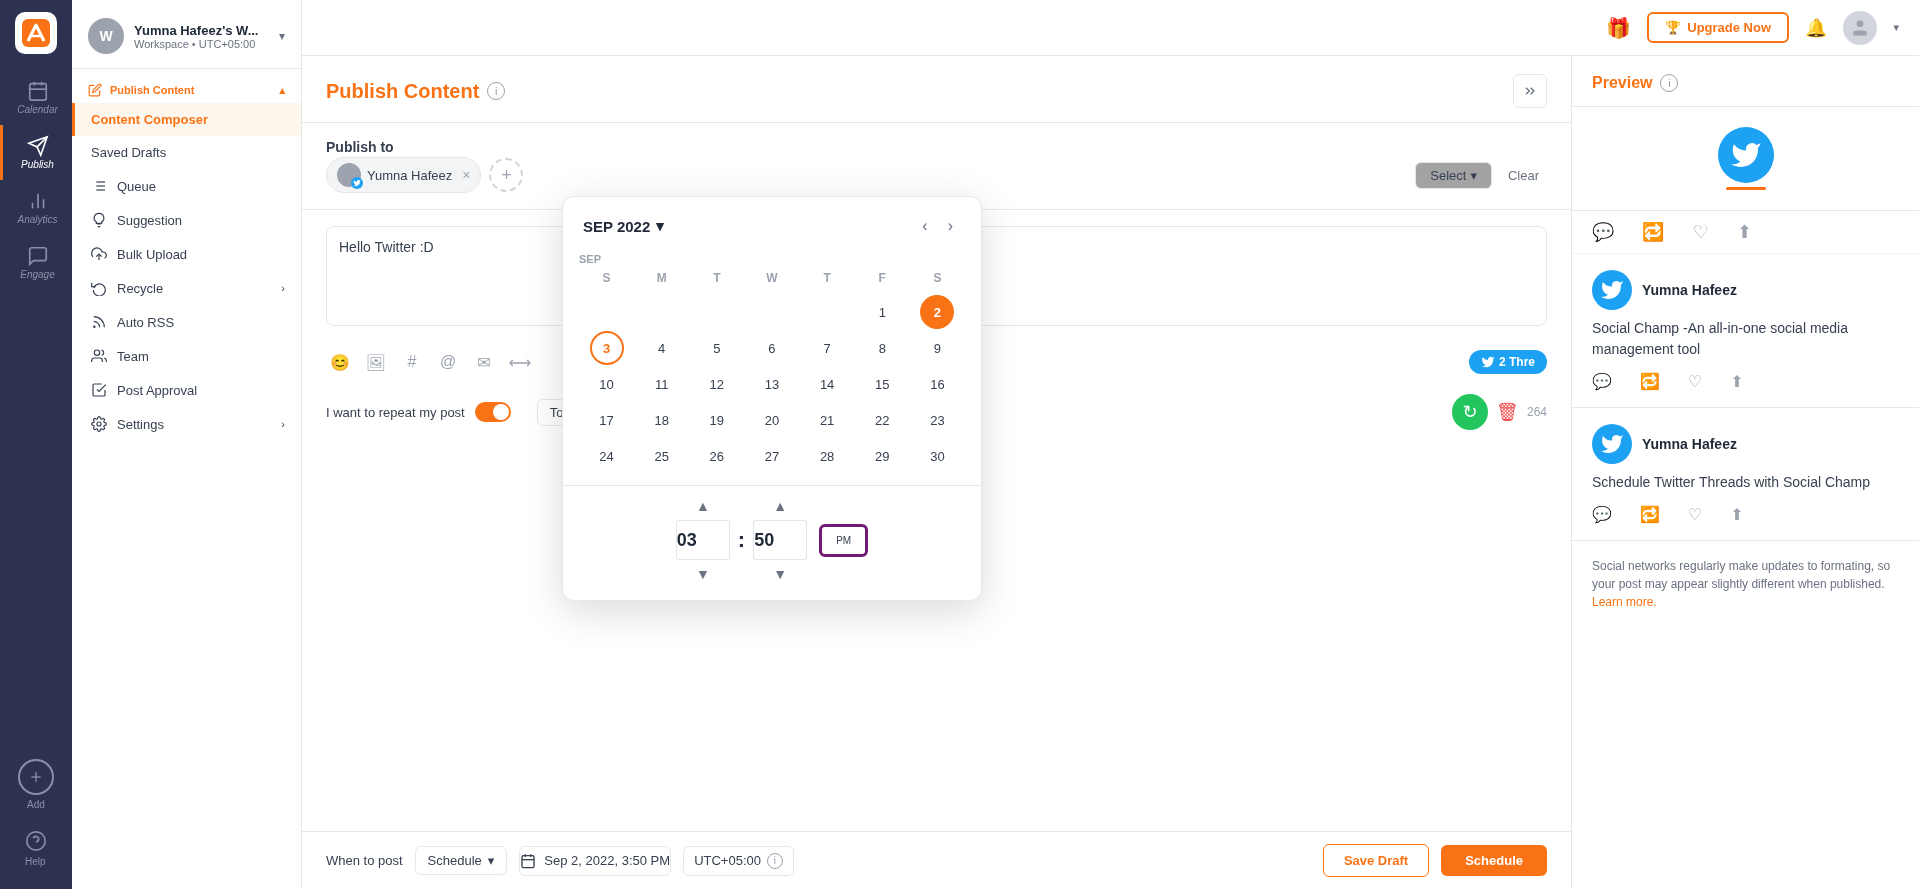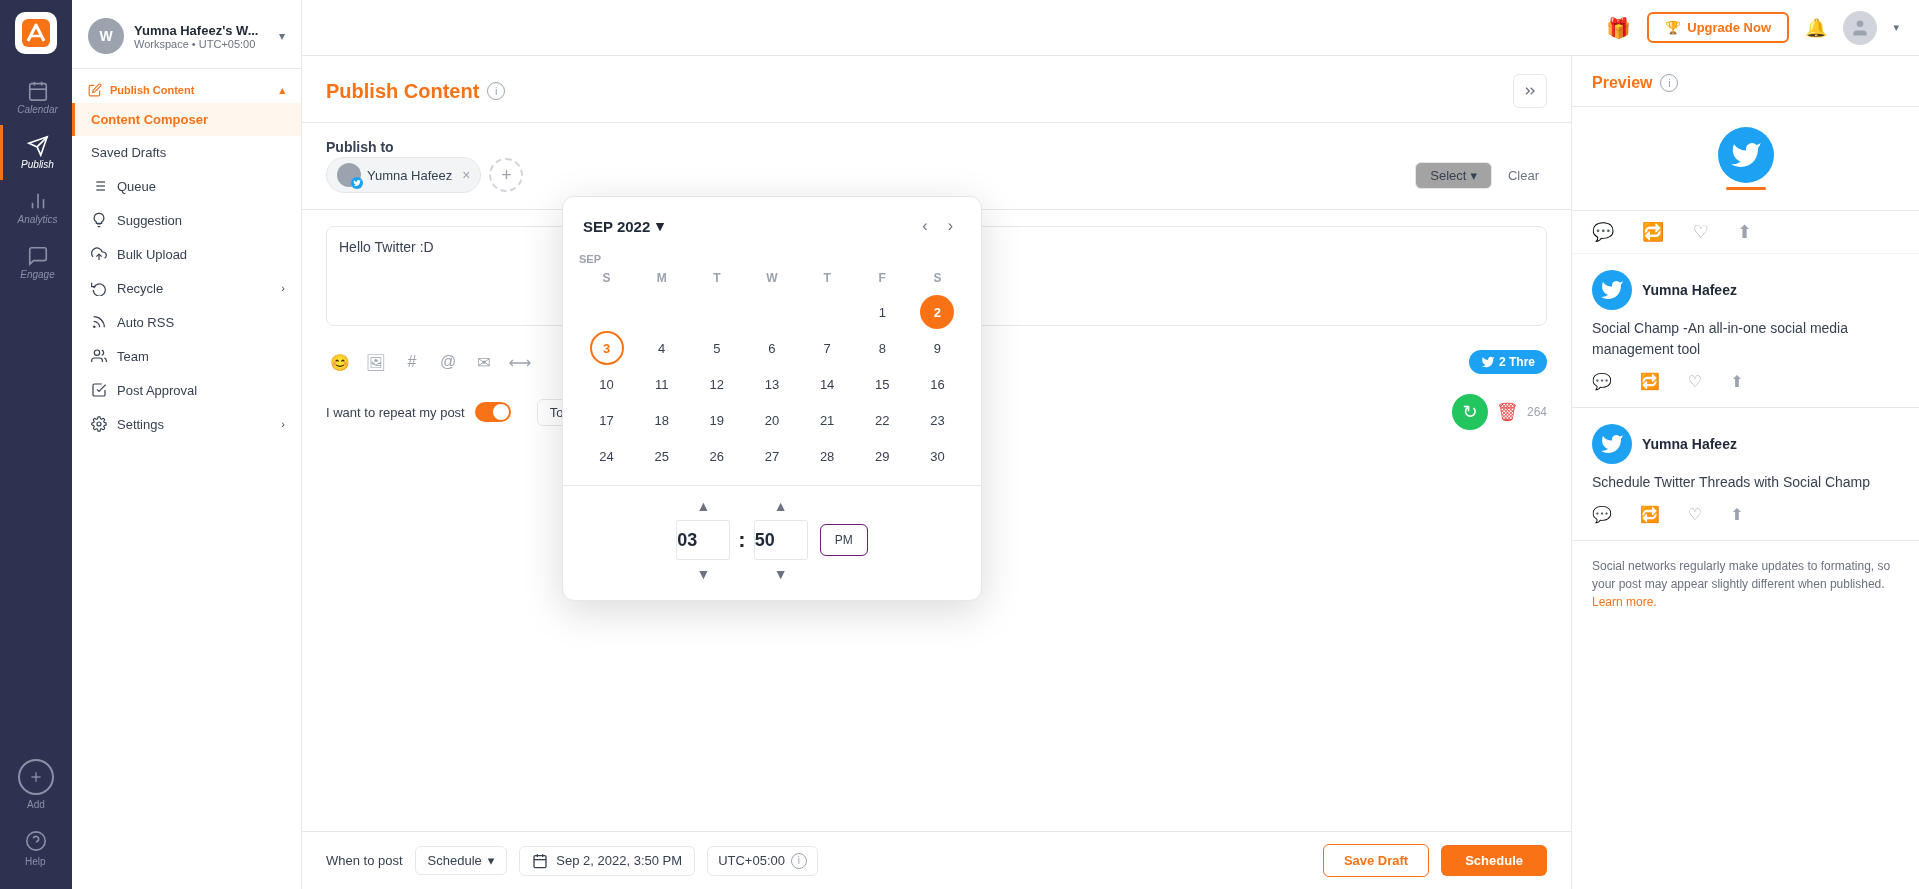--- a/index.html
+++ b/index.html
@@ -280,21 +280,21 @@
     .when-label { font-size: 13px; color: #374151; font-weight: 500; }
     .schedule-select {
       display: flex; align-items: center; gap: 6px;
       border: 1px solid #e5e7eb; border-radius: 6px;
       padding: 6px 12px; font-size: 13px; color: #374151;
       cursor: pointer; background: #fff;
     }
     .date-btn {
       display: flex; align-items: center; gap: 8px;
       border: 1px solid #e5e7eb; border-radius: 6px;
-      padding: 6px 12px; font-size: 13px; color: #374151;
+      padding: 6px 0; font-size: 13px; color: #374151;
       cursor: pointer; background: #fff;
     }
     .timezone-btn {
       display: flex; align-items: center; gap: 6px;
       border: 1px solid #e5e7eb; border-radius: 6px;
       padding: 6px 10px; font-size: 13px; color: #374151;
       cursor: pointer; background: #fff; justify-content: center;
     }
     .save-draft-btn {
       margin-left: auto;
@@ -467,23 +467,23 @@
     .time-input-box {
       width: 54px; height: 40px;
       border: 1px solid #e5e7eb;
       border-radius: 2px;
       display: flex; align-items: center; justify-content: flex-start;
       font-size: 18px; font-weight: 600; color: #1f2937;
     }
     .time-sep { font-size: 22px; font-weight: 700; color: #1f2937; padding: 0 4px; }
     .ampm-btn {
       padding: 8px 14px;
-      border: 1px solid #701a75;
+      border: 3px solid #701a75;
       border-radius: 6px;
-      font-size: 12px; color: #374151;
+      font-size: 10px; color: #374151;
       cursor: pointer; background: #fff;
       margin-left: 8px;
     }
 
     
     .cal-footer {
       display: flex; align-items: center; justify-content: flex-end;
       gap: 10px;
       padding: 12px 20px;
       border-top: 1px solid #e5e7eb;

